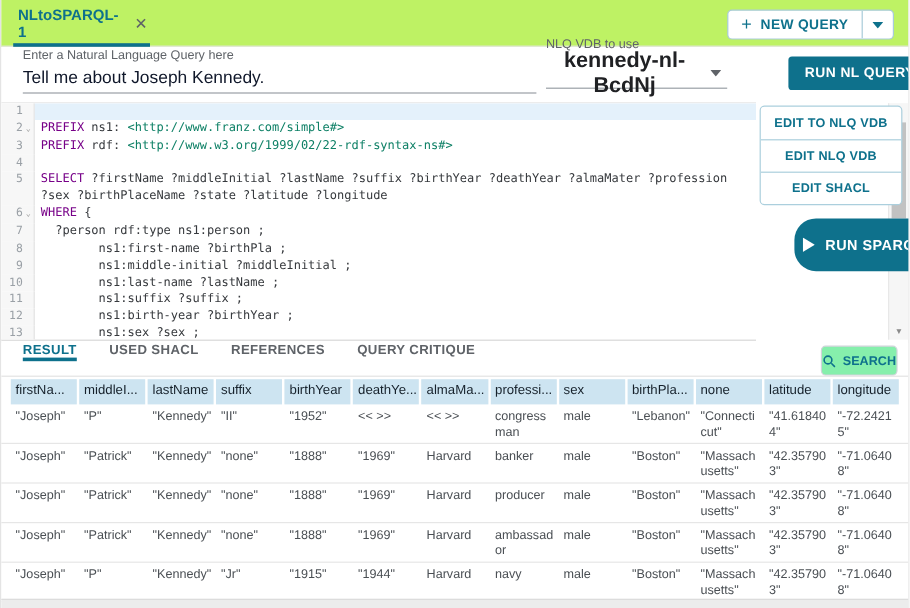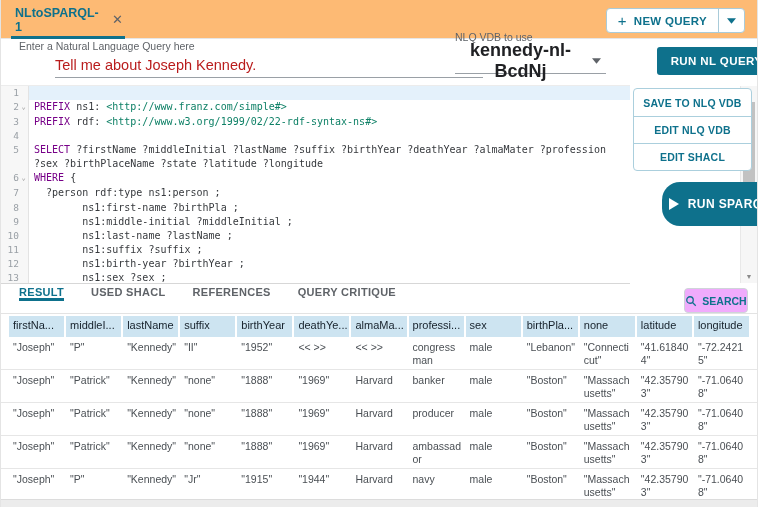--- a/index.html
+++ b/index.html
@@ -2,35 +2,35 @@
 <html><head>
 <meta charset="utf-8">
 <style>
   * { box-sizing: border-box; margin: 0; padding: 0; }
   html,body { background:#fff; }
   body { font-family:"Liberation Sans","DejaVu Sans",sans-serif; }
   .page { position:relative; width:758px; height:507px; background:#fff; overflow:hidden;
           border-left:1px solid #e4e4e4; border-right:1px solid #e4e4e4; }
 
   
-  .tabbar { position:absolute; top:0; left:0; right:0; height:39px; border-bottom:1px solid #e6e6e6; background:#fdba74;padding-left:32px; }
+  .tabbar { position:absolute; top:0; left:0; right:0; height:39px; border-bottom:1px solid #e6e6e6; background:#bef264;padding-left:32px; }
   .doc-tab { position:absolute; left:10px; top:3px; width:114px; height:36px; display:flex; align-items:center;
              gap:12px; padding:0 2px 0 4px; border-bottom:3px solid #0e718c; color:#0e718c;
              font-weight:700; font-size:12.5px; cursor:pointer; }
   .doc-tab .close-x { color:#5f6368; font-weight:400; font-size:13px; margin-left:auto; }
   .newq { position:absolute; right:12px; top:8px; height:25px; display:flex; align-items:stretch;
           border:1px solid #a9cbd9; border-radius:4px; background:#fff; color:#0e718c; overflow:hidden; }
   .newq-main { display:flex; align-items:center; gap:7px; padding:0 11px; font-weight:700; font-size:11.5px; letter-spacing:.3px; }
   .newq-plus { font-size:15px; font-weight:400; line-height:1; }
   .newq-caret { width:26px; display:flex; align-items:center; justify-content:center; border-left:1px solid #a9cbd9; font-size:9px; }
 
   
   .nl-label { position:absolute; left:18px; top:40px; font-size:10.5px; color:#5f6368; }
   .nl-input { position:absolute; left:18px; top:52px; width:428px; height:26px; border:none; outline:none;
-              border-bottom:1px solid #9aa0a6; font-family:"Liberation Sans",sans-serif; font-size:14.5px; color:#b91c1c; background:transparent;margin-left:36px; }
+              border-bottom:1px solid #9aa0a6; font-family:"Liberation Sans",sans-serif; font-size:14.5px; color:#0f172a; background:transparent; }
   .vdb-label { position:absolute; left:454px; top:31px; font-size:10.5px; color:#5f6368;text-align:center; }
   .vdb-select { position:absolute; left:454px; top:48px; width:151px; height:26px; border-bottom:1px solid #9aa0a6;
                 display:flex; align-items:center; cursor:pointer; }
   .vdb-value { flex:1; text-align:center; font-size:18px; color:#202124;font-weight:bold; }
   .vdb-caret { width:20px; font-size:9px; color:#5f6368; text-align:center; }
   .btn-teal { background:#0e718c; color:#fff; font-weight:700; display:flex; align-items:center; justify-content:center;
               letter-spacing:.4px; cursor:pointer;margin-left:24px; }
   .runnl { position:absolute; left:632px; top:47px; width:119px; height:28px; border-radius:3px; font-size:11.5px; }
 
   
@@ -59,21 +59,21 @@
   .gbtn + .gbtn { border-top:1px solid #abcfdd; }
   .runsp { position:absolute; left:637px; top:182px; width:115px; height:44px; border-radius:18px; font-size:12px; gap:9px; }
 
   
   .rtabs { position:absolute; left:0; top:286px; right:0; height:28px; border-bottom:1px solid #e3e3e3;
            display:flex; align-items:flex-start; padding-left:18px; gap:27px; background:#fff; }
   .rtab { display:flex; align-items:center; font-size:11px; font-weight:700; letter-spacing:.3px; color:#5f6368;
           border-bottom:3px solid transparent; cursor:pointer; }
   .rtab.active { color:#0e718c; border-bottom-color:#0e718c; }
   .searchbtn { position:absolute; right:9px; top:288px; width:64px; height:25px; border:1px solid #cfd4d9; border-radius:4px;
-               background:#f0abfc; display:flex; align-items:center; justify-content:center; gap:5px;
+               background:#86efac; display:flex; align-items:center; justify-content:center; gap:5px;
                color:#0e718c; font-weight:700; font-size:10.5px; cursor:pointer; }
 
   
   .thead { position:absolute; left:0; top:316px; right:0; display:grid; grid-template-columns:repeat(13,1fr);
            column-gap:2px; padding:0 8px; height:21px; }
   .th { background:#cde4f1; color:#16212b; font-size:11px; font-weight:500; padding:3px 0 0 4px;
         white-space:nowrap; overflow:hidden; }
   .tbody { position:absolute; left:0; top:337px; right:0; }
   .trow { display:grid; grid-template-columns:repeat(13,1fr); column-gap:2px; padding:0 8px;
           border-bottom:1px solid #e6e6e6; min-height:31px; }
@@ -210,21 +210,21 @@
         <div class="cm-code"><span class="tk-pl">        ns1:sex ?sex ;</span></div>
       </div>
     </div>
   <div class="ed-sb">
     <div class="arr up">▲</div>
     <div class="thumb"></div>
     <div class="arr dn">▼</div>
   </div>
 
   <div class="btn-group">
-    <div class="gbtn">SAVE TO NLQ VDB</div>
+    <div class="gbtn">EDIT TO NLQ VDB</div>
     <div class="gbtn">EDIT NLQ VDB</div>
     <div class="gbtn">EDIT SHACL</div>
   </div>
   <div class="btn-teal runsp">
     <svg width="10" height="12" viewBox="0 0 10 12">
         <polygon points="0,0 10,6 0,12" fill="#ffffff"></polygon>
       </svg>
     <span>RUN SPARQL</span>
   </div>
 

